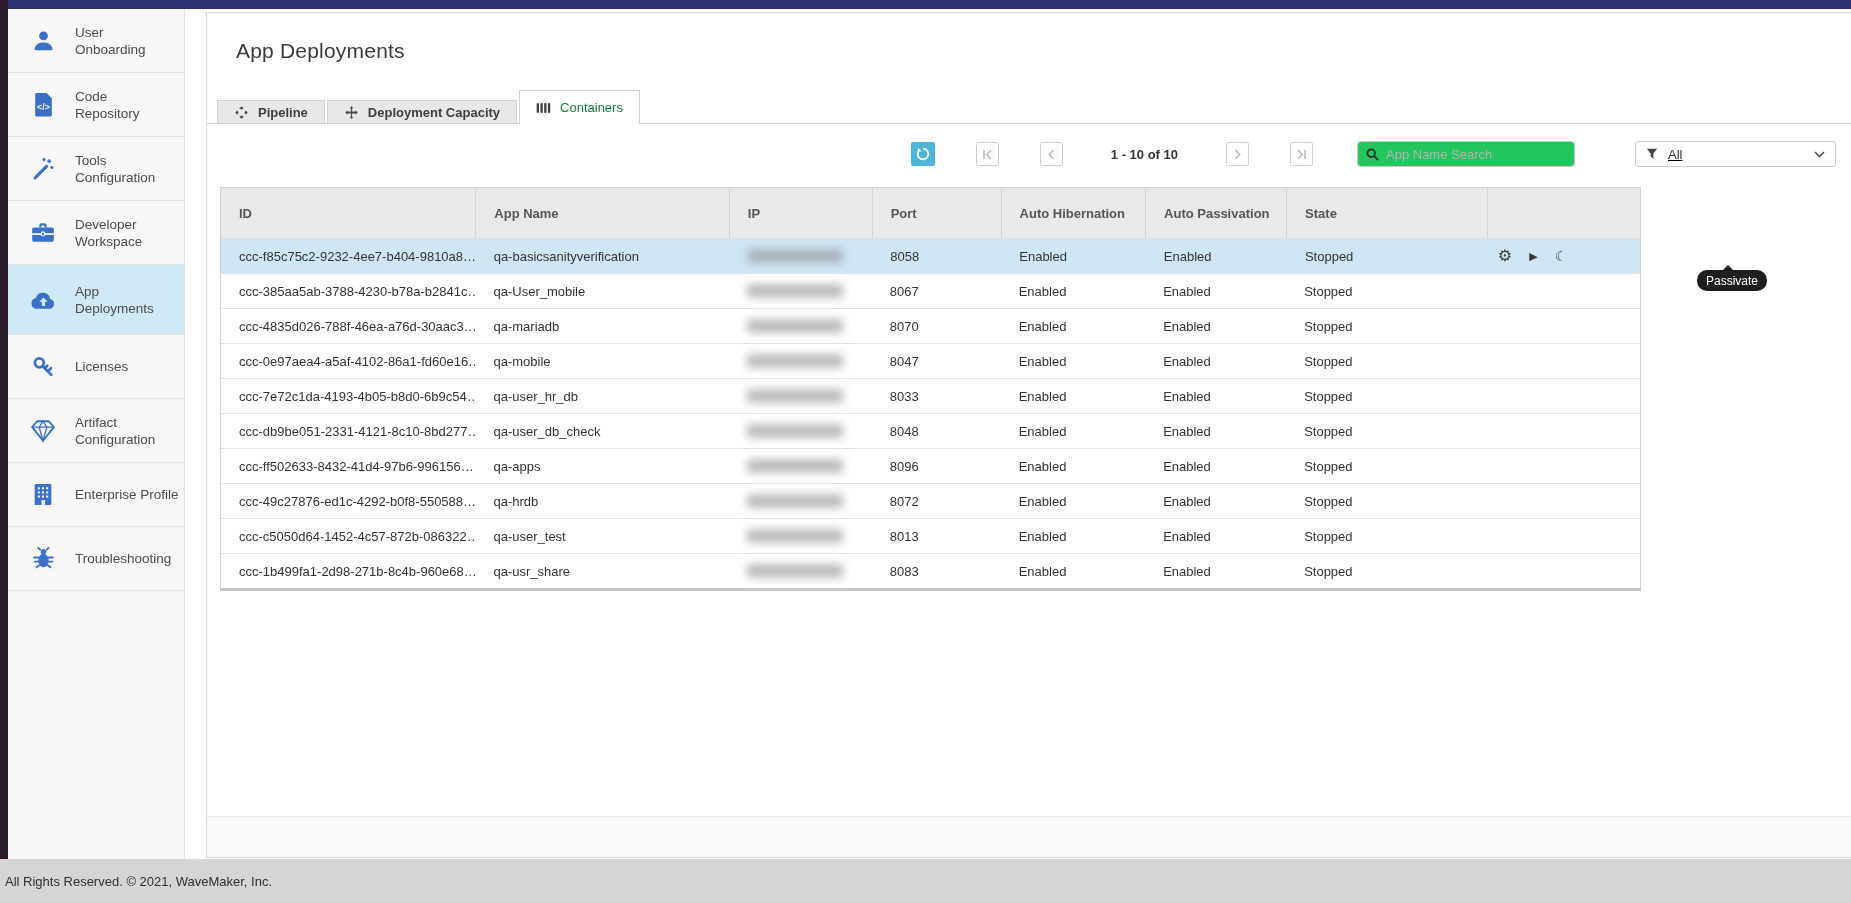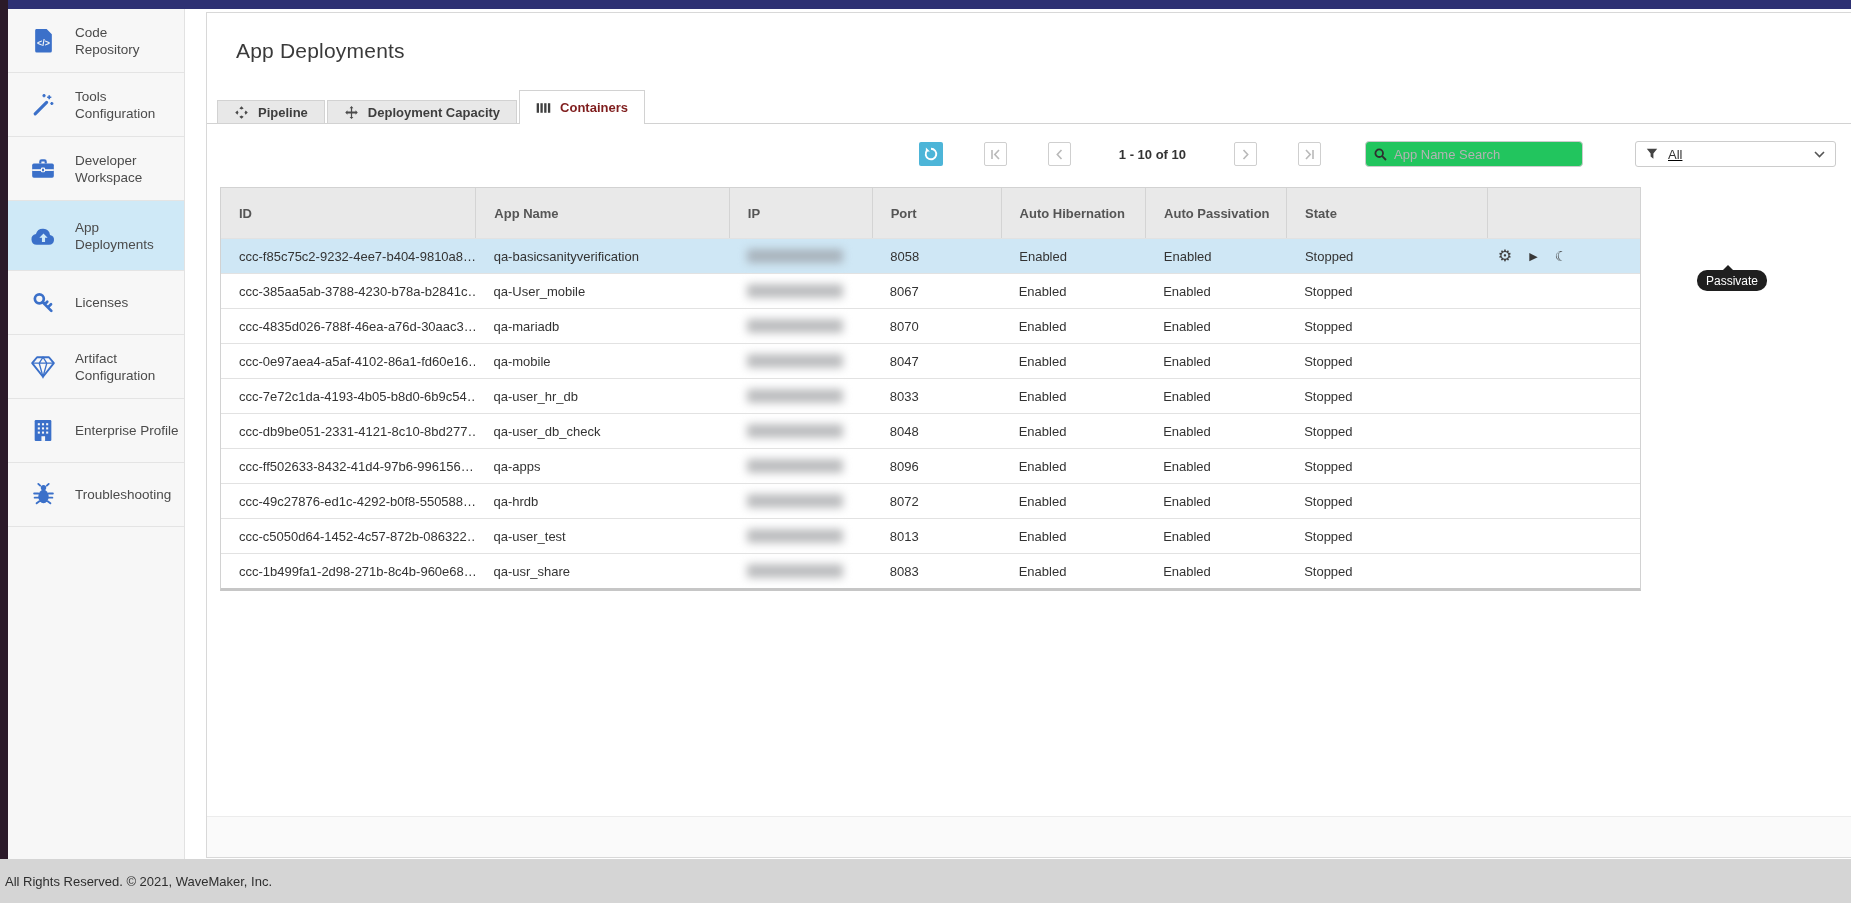--- a/index.html
+++ b/index.html
@@ -27,36 +27,36 @@
                 background:#fafafa; border-top:1px solid #ececec; }
   .page-title { position:absolute; left:29px; top:26px; font-size:21px; font-weight:500;
                 color:#3a3a3a; letter-spacing:.2px; }
 
   
   .tabbar { position:absolute; left:0; top:77px; width:100%; height:34px;
             border-bottom:1px solid #d2d2d2; display:flex; align-items:flex-end; padding-left:10px; }
   .tab { height:23px; display:flex; align-items:center; gap:9px; padding:0 16px;
          background:#e8e8e8; border:1px solid #d2d2d2; border-bottom:none; margin-right:2px;
          font-size:13px; font-weight:600; color:#3e3e3e; cursor:pointer; }
-  .tab.active { background:#fff; height:34px; margin-bottom:-1px; color:#7f1d1d; font-weight:700; position:relative; z-index:2;text-align:right; }
+  .tab.active { background:#fff; height:34px; margin-bottom:-1px; color:#15803d; font-weight:400; position:relative; z-index:2;text-align:right; }
 
   
   .toolbar { position:absolute; top:128px; right:17px; height:26px; display:flex; align-items:center;gap:36px; }
   .btn-refresh { width:24px; height:24px; background:#4db5d8; border-radius:2px;
                  display:flex; align-items:center; justify-content:center; cursor:pointer; }
   .pg-btn { width:23px; height:24px; background:#fff; border:1px solid #cfcfcf; border-radius:2px;
             display:flex; align-items:center; justify-content:center; margin-left:5px; cursor:pointer; }
   .pg-text { font-size:13px; font-weight:700; color:#333; margin:0 7px 0 12px; white-space:nowrap; }
   .searchbox { width:218px; height:26px; border:1px solid #ccc; border-radius:4px; background:#22c55e;
                display:flex; align-items:center; padding:0 8px; gap:7px; margin-left:8px; }
   .searchbox input { border:none; outline:none; width:100%; font-size:13px; color:#333;
                      font-family:"Liberation Sans","DejaVu Sans",sans-serif; background:transparent; }
   .searchbox input::placeholder { color:#b3b3b3; }
   .filterbox { width:201px; height:26px; border:1px solid #ccc; border-radius:3px; background:#fff;
-               display:flex; align-items:center; padding:0 10px; gap:10px; margin-left:16px; cursor:pointer;text-decoration:underline; }
+               display:flex; align-items:center; padding:0 10px; gap:10px; margin-left:24px; cursor:pointer;text-decoration:underline; }
   .filter-value { font-size:13px; color:#333; }
   .filter-caret { margin-left:auto; display:flex; }
 
   
   .grid { position:absolute; left:13px; top:174px; width:1421px;
           border:1px solid #d2d2d2; border-bottom:3px solid #c6c6c6; }
   .thead { display:flex; height:50px; background:#e9e9e9; }
   .trow  { display:flex; height:35px; background:#fff; border-top:1px solid #e2e2e2; font-size:13px; color:#333; }
   .trow.hl { background:#cfe7f5; }
   .cell { padding-left:18px; display:flex; align-items:center; overflow:hidden; white-space:nowrap; }
@@ -87,20 +87,32 @@
 </head>
 <body>
 
 <div class="stage">
 
   <div class="topbar"></div>
   <div class="edge-strip"></div>
 
   <div class="sidebar">
 
+    <div class="sb-item">
+      <span class="sb-icon">
+        <svg width="25" height="25" viewBox="0 0 24 24">
+            <circle cx="12" cy="7.5" r="4.2" fill="#3b70c9"></circle>
+            <path d="M3.5 20.5c0-4.2 3.8-6.6 8.5-6.6s8.5 2.4 8.5 6.6v.8H3.5z" fill="#3b70c9"></path>
+          </svg>
+      </span>
+      <span class="sb-label">
+        <span>User</span>
+          <span>Onboarding</span>
+      </span>
+    </div>
 
     <div class="sb-item">
       <span class="sb-icon">
         <svg width="23" height="25" viewBox="0 0 20 24">
             <path d="M3 1h10l5 5v16a1.5 1.5 0 0 1-1.5 1.5h-13A1.5 1.5 0 0 1 2 22V2.5A1.5 1.5 0 0 1 3 1z" fill="#3b70c9"></path>
             <text x="10" y="17" font-size="8.5" font-weight="bold" fill="#f7f7f7" text-anchor="middle" font-family="Liberation Sans,sans-serif">&lt;/&gt;</text>
           </svg>
       </span>
       <span class="sb-label">
         <span>Code</span>

